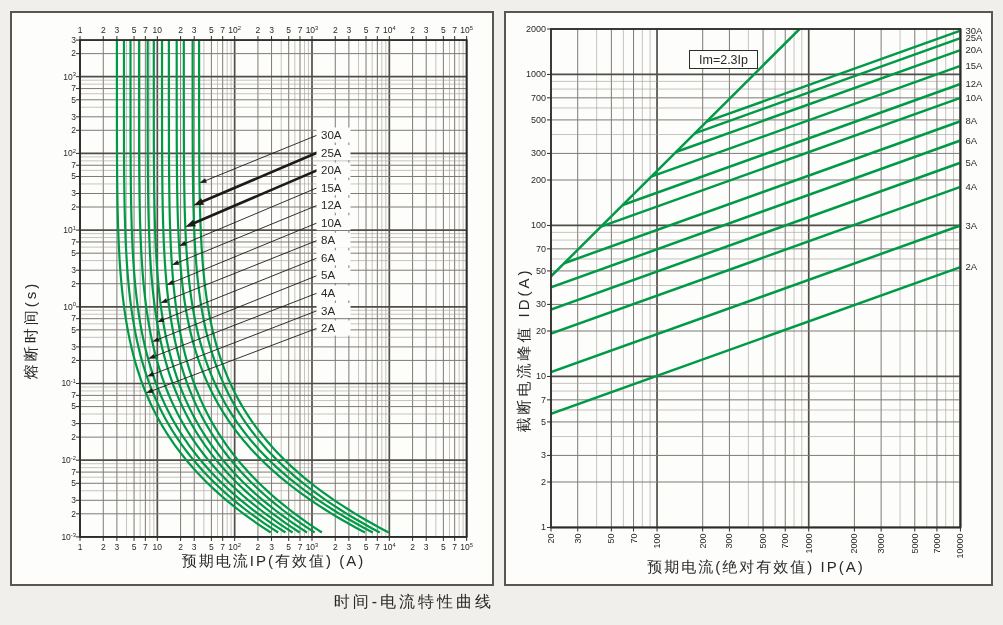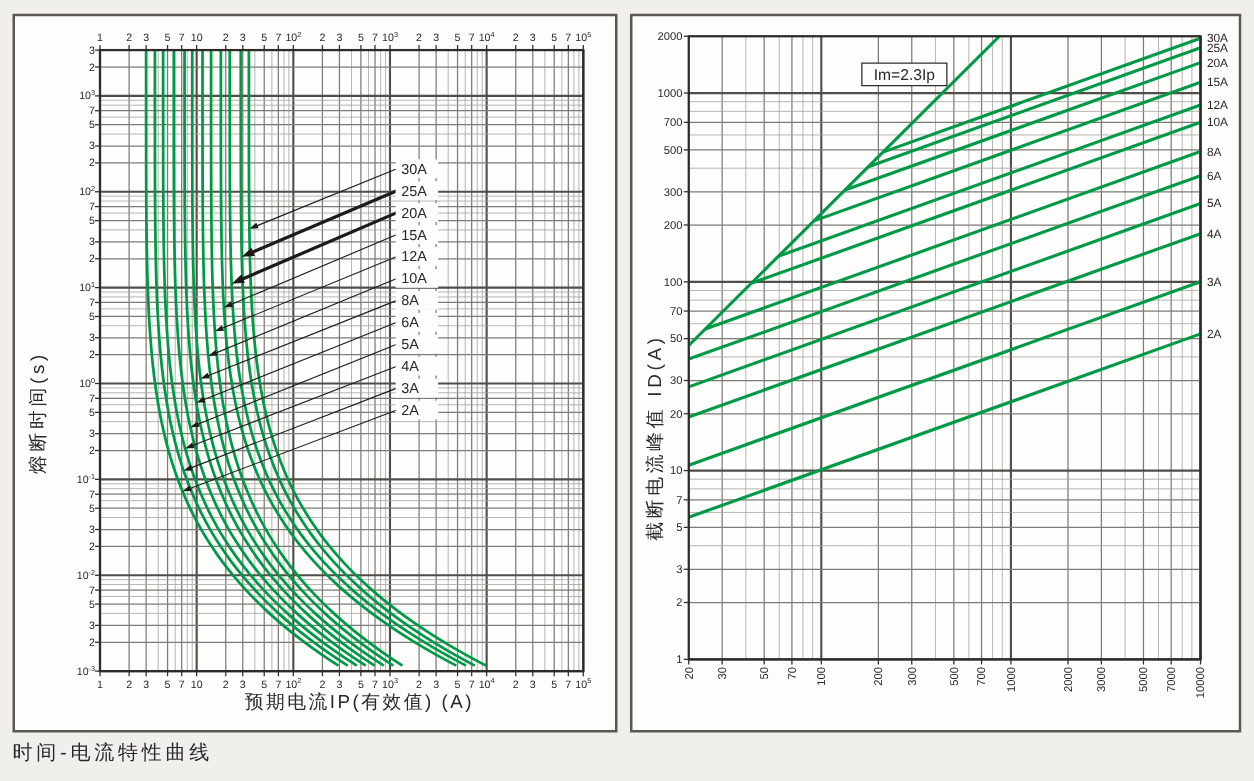--- a/index.html
+++ b/index.html
@@ -1,25 +1,25 @@
 <!DOCTYPE html>
 <html><head>
 <meta charset="utf-8">
 <style>
   html,body{margin:0;padding:0;background:#f0efec;}
   .canvas{position:relative;width:1003px;height:625px;background:#f0efec;overflow:hidden;
           font-family:"Liberation Sans","DejaVu Sans",sans-serif;color:#2b2927;}
   .panel{position:absolute;background:#fdfdfb;border:2px solid #5a5752;box-sizing:border-box;}
   .panel.left{left:10px;top:11px;width:484px;height:575px;}
   .panel.right{left:504px;top:11px;width:489px;height:575px;}
-  .chart-title{position:absolute;top:592px;font-size:16px;letter-spacing:3px;color:#2b2927;text-align:left;}
+  .chart-title{position:absolute;top:592px;font-size:16px;letter-spacing:3px;color:#2b2927;text-align:right;}
   .chart-title.left{left:10px;width:484px;}
   .chart-title.right{left:504px;width:489px;}
   .axis-title-x{position:absolute;font-size:15px;letter-spacing:2px;color:#2b2927;text-align:center;white-space:nowrap;}
-  .axis-title-x.left{left:94px;width:387px;top:552px;}
+  .axis-title-x.left{left:80px;width:387px;top:552px;}
   .axis-title-x.right{left:551px;width:410px;top:558px;}
   .axis-title-y{position:absolute;font-size:15px;letter-spacing:3px;color:#2b2927;white-space:nowrap;
                 transform:translate(-50%,-50%) rotate(-90deg);}
   .axis-title-y.left{left:31px;top:330px;}
   .axis-title-y.right{left:524px;top:350px;}
   svg{position:absolute;left:0;top:0;}
 </style>
 </head>
 <body>
 
@@ -538,16 +538,17 @@
         </g>
         <g>
           <rect x="689.5" y="50.5" width="68" height="18" fill="#fdfdfb" stroke="#2e2c29" stroke-width="1"></rect>
           <text x="723.5" y="63.8" font-size="12.5" fill="#2b2927" text-anchor="middle">Im=2.3Ip</text>
         </g>
       </g>
     </svg>
 
   <div class="axis-title-x left">预期电流IP(有效值) (A)</div>
   <div class="axis-title-y left">熔断时间(s)</div>
+  <div class="axis-title-x right">预期电流(绝对有效值) IP(A)</div>
   <div class="axis-title-y right">截断电流峰值 ID(A)</div>
 
   <div class="chart-title left">时间-电流特性曲线</div>
 </div>
 
 </body></html>

